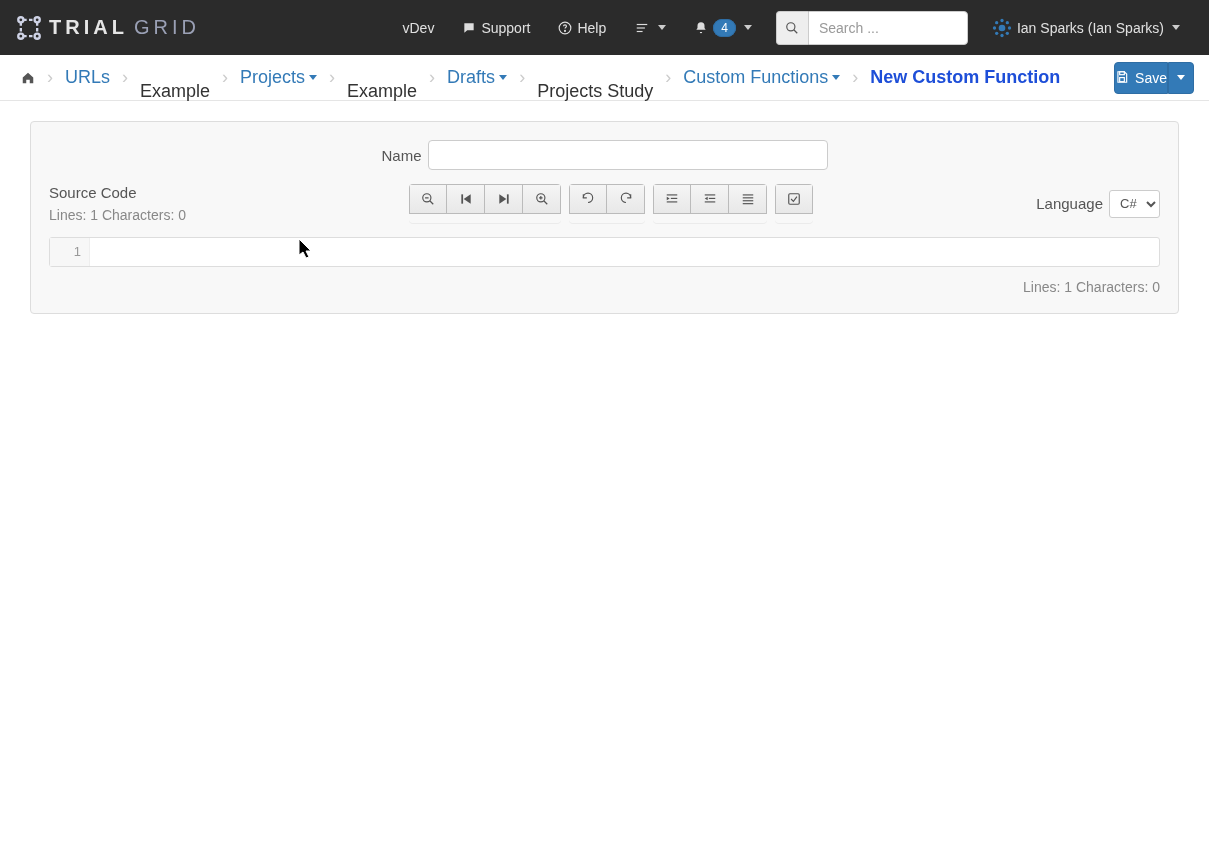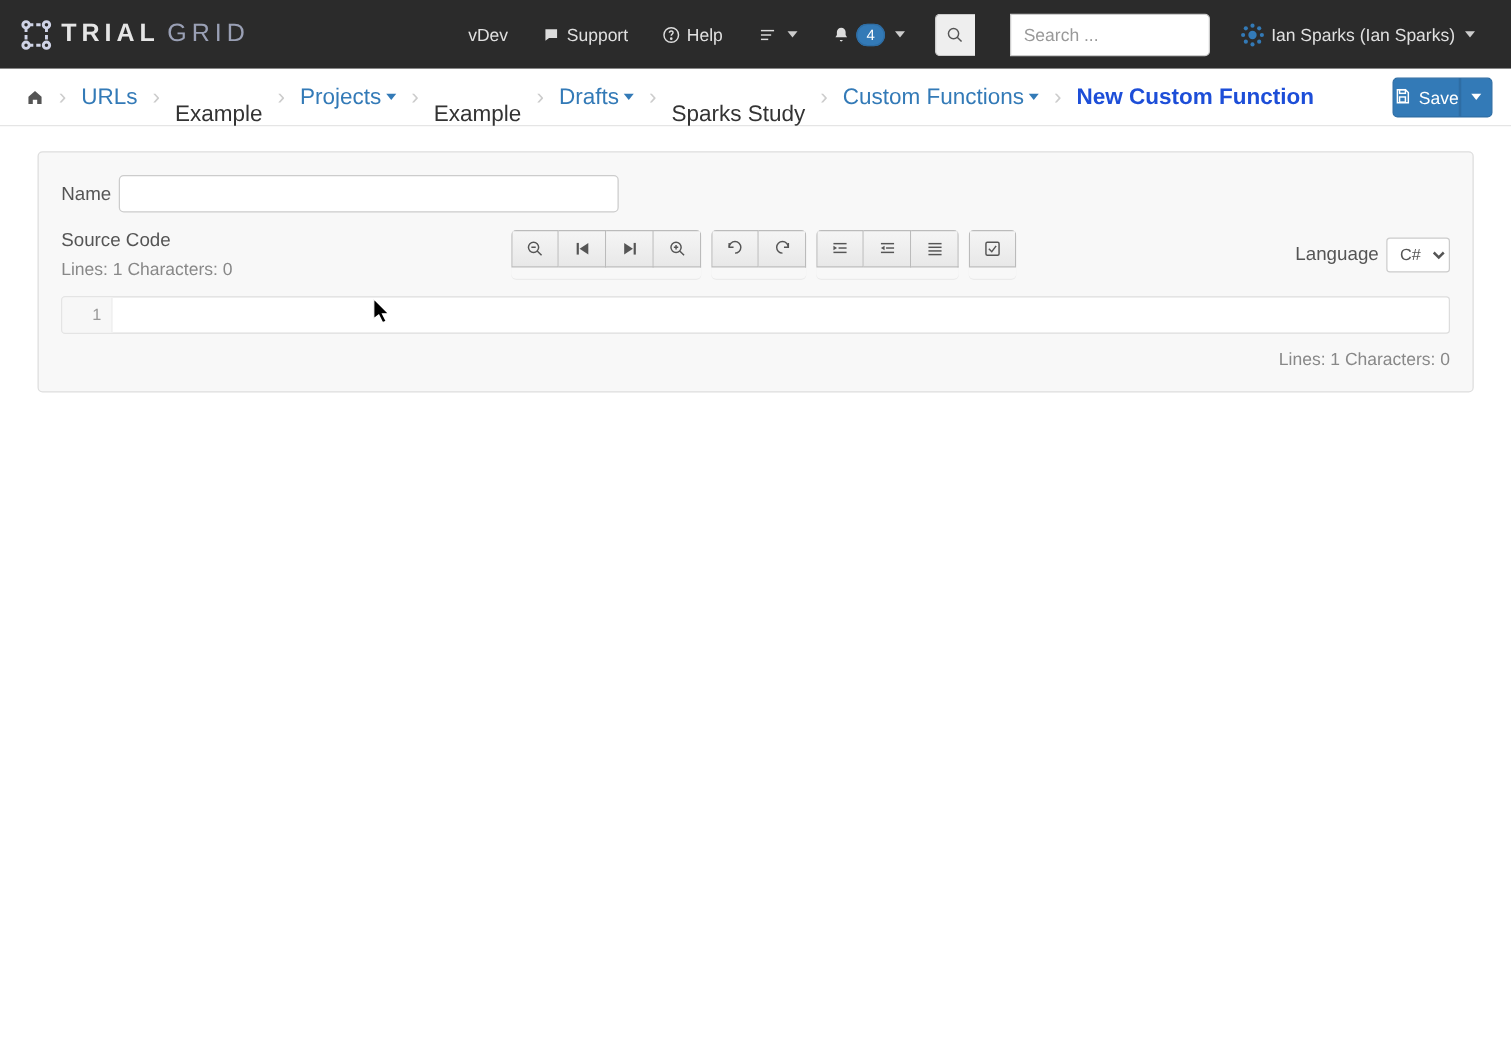--- a/index.html
+++ b/index.html
@@ -29,21 +29,21 @@
   .crumb-sep { color: #ccc; padding: 0 6px; font-size: 18px; }
   .crumb-flex { flex: 1; }
   .save-group { display: flex; }
   .btn-save { background: #337ab7; color: #fff; border: 1px solid #2e6da4; border-radius: 4px 0 0 4px; padding: 7px 0; display: flex; gap: 6px; cursor: pointer; font-size: 14px; }
   .btn-save-dd { background: #337ab7; color: #fff; border: 1px solid #2e6da4; border-left: 1px solid #2e6da4; border-radius: 0 4px 4px 0; width: 26px; display: flex; align-items: center; justify-content: center; cursor: pointer; }
   .caret-white { width: 0; height: 0; border-left: 4px solid transparent; border-right: 4px solid transparent; border-top: 5px solid #fff; }
 
   
   .main { padding: 20px 30px; }
   .panel { border: 1px solid #ddd; border-radius: 4px; padding: 18px; background: #f8f8f8; }
-  .row { display: flex; align-items: center; }
+  .row { display: flex; align-items: center; justify-content: center; }
   .name-label { color: #555; margin-right: 6px; font-size: 15px; }
   .name-input { height: 30px; width: 400px; border: 1px solid #ccc; border-radius: 4px; padding: 0 8px; background: #fff; }
   .src-row { display: flex; margin-top: 14px; }
   .src-left { flex: 0 0 auto; }
   .src-label { color: #555; font-size: 15px; }
   .lines-label { color: #888; font-size: 14px; margin-top: 6px; }
   .src-mid { flex: 1; display: flex; justify-content: center; gap: 8px; }
   .btn-group { display: flex; border-radius: 4px; overflow: hidden; box-shadow: 0 1px 0 rgba(0,0,0,0.05); }
   .tool-btn { background: linear-gradient(#f5f5f5,#e8e8e8); border: 1px solid #bbb; width: 38px; height: 30px; display: flex; align-items: center; justify-content: center; color: #555; cursor: pointer; }
   .btn-group .tool-btn + .tool-btn { border-left: none; }
@@ -100,21 +100,21 @@
       </svg>
     <span class="caret"></span>
   </div>
   <div class="nav-item">
     <svg width="14" height="14" viewBox="0 0 24 24" fill="#ddd">
         <path d="M12 2a6 6 0 00-6 6v4l-2 3h16l-2-3V8a6 6 0 00-6-6zM10 19a2 2 0 004 0"></path>
       </svg>
     <span class="badge-pill">4</span>
     <span class="caret"></span>
   </div>
-  <div class="search-wrap" style="margin:0 10px;gap:28px;">
+  <div class="search-wrap" style="margin:0 10px;">
     <button class="search-btn">
       <svg width="14" height="14" viewBox="0 0 24 24" fill="none" stroke="#555" stroke-width="2">
           <circle cx="10" cy="10" r="7"></circle>
           <line x1="21" y1="21" x2="15" y2="15"></line>
         </svg>
     </button>
     <input class="search-input" placeholder="Search ..." style="">
   </div>
   <div class="nav-item">
     <svg class="user-avatar" width="20" height="20" viewBox="0 0 24 24" fill="#337ab7">
@@ -149,21 +149,21 @@
       <span class="caret" style="border-top-color:#337ab7;margin-left:4px"></span>
     </span>
   <span class="crumb-sep">›</span>
   <span class="crumb-item cactive">Example</span>
   <span class="crumb-sep">›</span>
   <span class="crumb-item">
       <span>Drafts</span>
       <span class="caret" style="border-top-color:#337ab7;margin-left:4px"></span>
     </span>
   <span class="crumb-sep">›</span>
-  <span class="crumb-item cactive">Sparks Study</span>
+  <span class="crumb-item cactive">Projects Study</span>
   <span class="crumb-sep">›</span>
   <span class="crumb-item">
       <span>Custom Functions</span>
       <span class="caret" style="border-top-color:#337ab7;margin-left:4px"></span>
     </span>
   <span class="crumb-sep">›</span>
   <span class="crumb-item cstrong">New Custom Function</span>
   <div class="crumb-flex"></div>
   <div class="save-group">
     <button class="btn-save">

